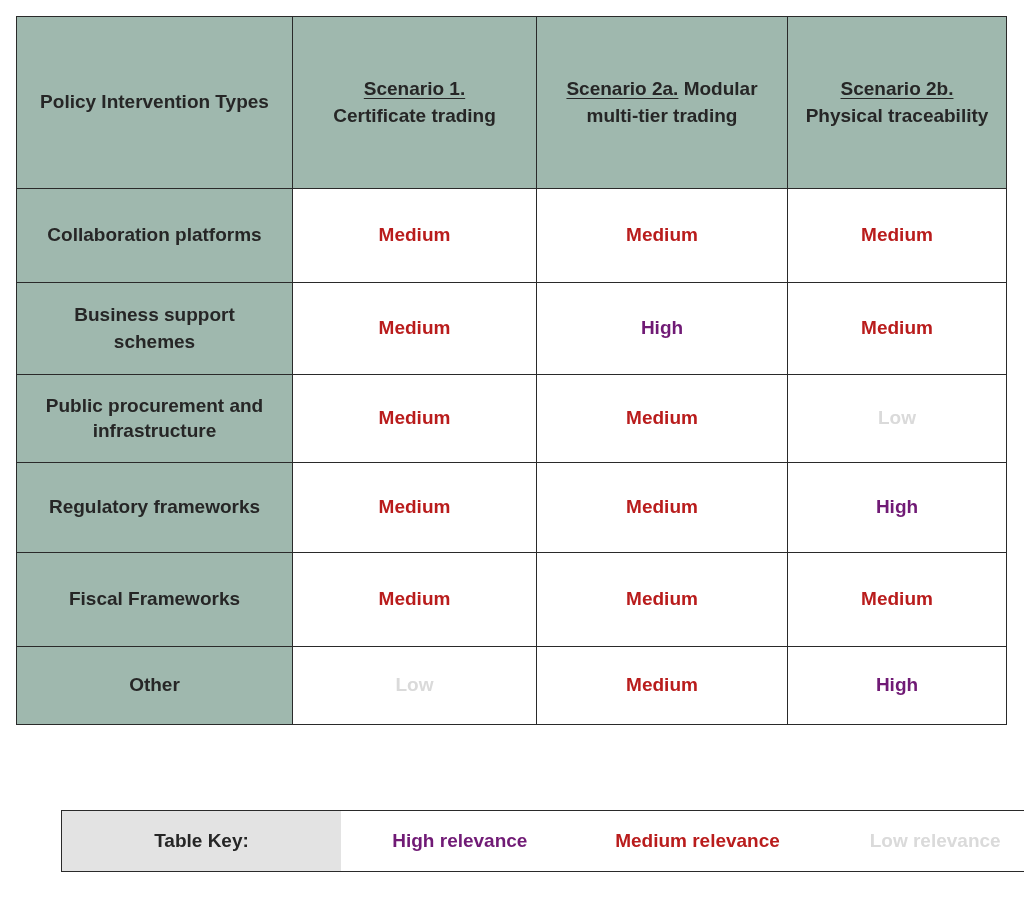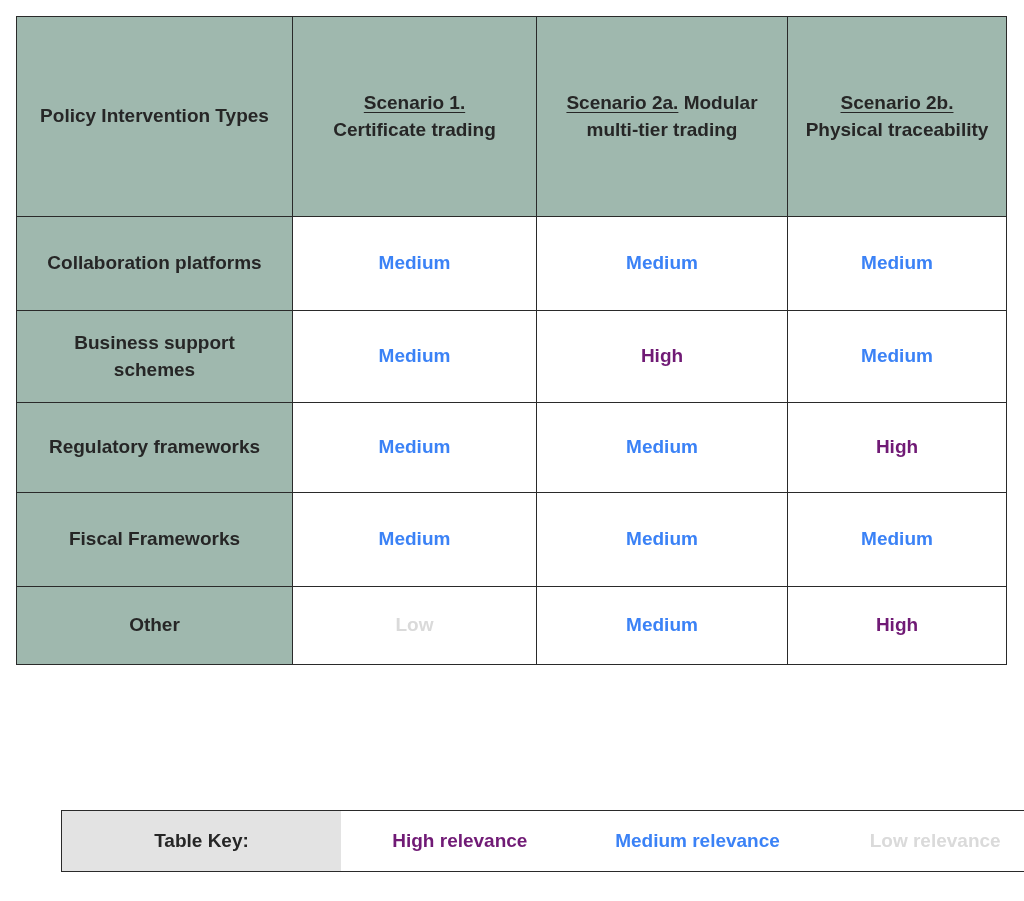--- a/index.html
+++ b/index.html
@@ -36,21 +36,21 @@
       color: #262626;
     }
     .rowhead {
       background: #9fb8ae;
       color: #262626;
     }
     .cell {
       background: #ffffff;
     }
     .lvl-high { color: #701a75; }
-    .lvl-medium { color: #3b82f6; }
+    .lvl-medium { color: #b91c1c; }
     .lvl-low { color: #dadada; }
     .u { text-decoration: underline; text-underline-offset: 3px; margin-top: 20px; }
 
     .key {
       position: absolute;
       left: 13px;
       top: 810px;
       width: 994px;
       height: 62px;
       border: 1.5px solid #2a2a2a;
@@ -80,21 +80,21 @@
 <body>
 
 <table class="main-table">
   <colgroup>
     <col style="width:276px">
     <col style="width:244px">
     <col style="width:251px">
     <col style="width:219px">
   </colgroup>
   <thead>
-    <tr style="height:200px">
+    <tr style="height:172px">
       <th class="hdr">
         <span>Policy Intervention Types</span>
       </th>
       <th class="hdr">
         <span class="u">Scenario 1.</span><br>
         <span>Certificate trading</span>
       </th>
       <th class="hdr" style="padding:4px 14px;">
         <span class="u">Scenario 2a.</span><span> Modular multi-tier trading</span>
       </th>
@@ -109,20 +109,26 @@
       <td class="rowhead">Collaboration platforms</td>
       <td class="cell lvl-medium">Medium</td>
       <td class="cell lvl-medium">Medium</td>
       <td class="cell lvl-medium">Medium</td>
     </tr>
     <tr style="height:92px">
       <td class="rowhead" style="padding:14px 50px;">Business support schemes</td>
       <td class="cell lvl-medium">Medium</td>
       <td class="cell lvl-high">High</td>
       <td class="cell lvl-medium">Medium</td>
+    </tr>
+    <tr style="height:88px">
+      <td class="rowhead" style="line-height:1.3;">Public procurement and infrastructure</td>
+      <td class="cell lvl-medium">Medium</td>
+      <td class="cell lvl-medium">Medium</td>
+      <td class="cell lvl-low">Low</td>
     </tr>
     <tr style="height:90px">
       <td class="rowhead">Regulatory frameworks</td>
       <td class="cell lvl-medium">Medium</td>
       <td class="cell lvl-medium">Medium</td>
       <td class="cell lvl-high">High</td>
     </tr>
     <tr style="height:94px">
       <td class="rowhead">Fiscal Frameworks</td>
       <td class="cell lvl-medium">Medium</td>

